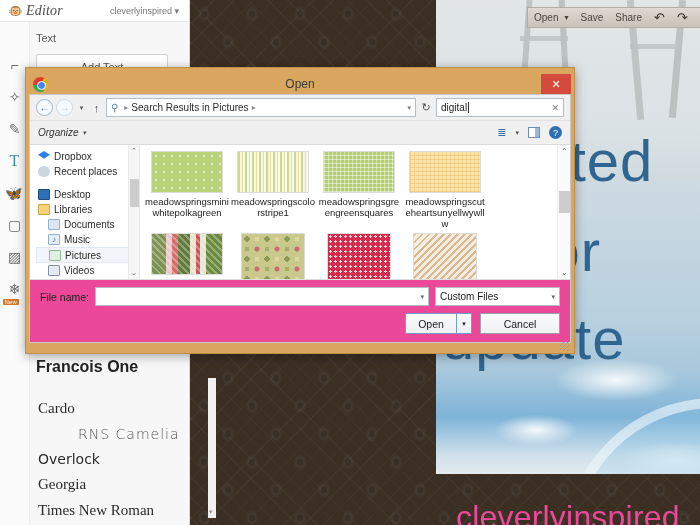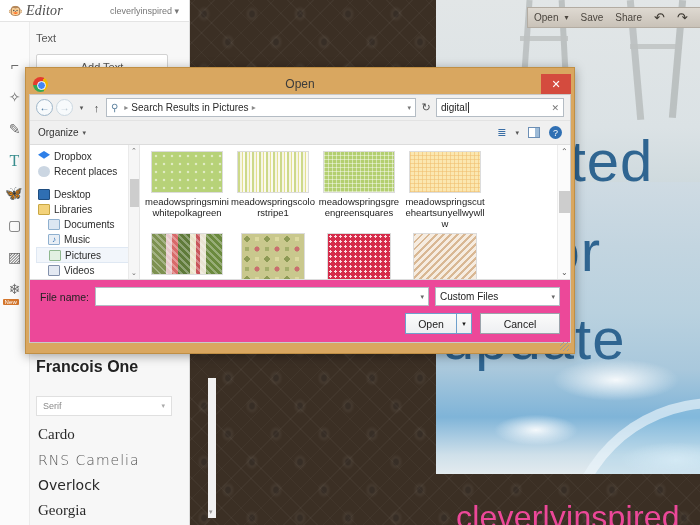--- a/index.html
+++ b/index.html
@@ -143,21 +143,21 @@
     font-family: "Liberation Sans", sans-serif; margin-bottom: 20px;
   }
   .font-select {
     width: 136px; height: 20px; background: #fff; border: 1px solid #e0e0e0;
     display: flex; align-items: center; padding: 0 6px;
     font-size: 9px; color: #8a8a8a; margin-bottom: 6px;
   }
   .font-select .cv { margin-left: auto; font-size: 7px; color: #aaa; }
   .font-item { font-size: 15px; color: #2a2a2a; padding: 4px 0 5px 2px; }
   .f-serif  { font-family: "Liberation Serif", serif; }
-  .f-thin   { font-family: "DejaVu Sans", sans-serif; font-weight: 300; letter-spacing: 1px; font-size: 14px; color:#555; }
+  .f-thin   { font-family: "DejaVu Sans", sans-serif; font-weight: 300; letter-spacing: 1px; font-size: 14px; color:#555;margin-left:40px; }
   .f-sans   { font-family: "DejaVu Sans", sans-serif; font-size: 14px; }
   .font-scroll {
     position: absolute; left: 172px; top: 20px; width: 8px; height: 140px;
     background: #f1f1f1;
   }
   .font-scroll i { position:absolute; left:1px; bottom:2px; font-size:7px; color:#999; font-style:normal; }
 
   
   .dialog {
     position: absolute; left: 25px; top: 67px; width: 550px; height: 287px;
@@ -221,21 +221,21 @@
   }
   .search-box .caret-bar { width:1px; height:11px; background:#333; margin-left:1px; }
   .search-box .x { margin-left: auto; font-size: 9px; color: #777; }
 
   
   .cmd-row {
     height: 24px; display: flex; align-items: center; padding: 0 8px;
     background: #f0f0f0; border-bottom: 1px solid #dcdcdc;
     font-size: 10px; color: #333;
   }
-  .cmd-row .organize { display:flex; align-items:center; gap:4px; }
+  .cmd-row .organize { display:flex; align-items:center; gap:4px;font-style:italic; }
   .cmd-row .organize .cv { font-size: 7px; color: #555; }
   .cmd-right { margin-left: auto; display: flex; align-items: center; gap: 9px; }
   .ico-view { font-size: 11px; color: #3a6ea5; }
   .ico-caret { font-size: 7px; color: #555; }
   .ico-pane {
     width: 12px; height: 11px; border: 1px solid #6d8fb5; position: relative; background:#fff;
   }
   .ico-pane::after { content:""; position:absolute; right:0; top:0; bottom:0; width:4px; background:#9dbbd8; }
   .ico-help {
     width: 13px; height: 13px; border-radius: 50%; background: #2f6fb3;
@@ -449,24 +449,20 @@
       <div class="rail-icon">🦋</div>
       <div class="rail-icon">▢</div>
       <div class="rail-icon">▨</div>
       <div class="rail-icon rail-new">❄
         <span class="new-badge">New</span>
       </div>
     </div>
 
     <div class="font-section">
       <div class="font-heading">Francois One</div>
-      <div class="font-select">
-        <span>Serif</span>
-        <span class="cv">▾</span>
-      </div>
       <div class="font-item f-serif">Cardo</div>
       <div class="font-item f-thin">RNS Camelia</div>
       <div class="font-item f-sans">Overlock</div>
       <div class="font-item f-serif">Georgia</div>
       <div class="font-item f-serif">Times New Roman</div>
 
       <div class="font-scroll">
         <i>▾</i>
       </div>
     </div>

